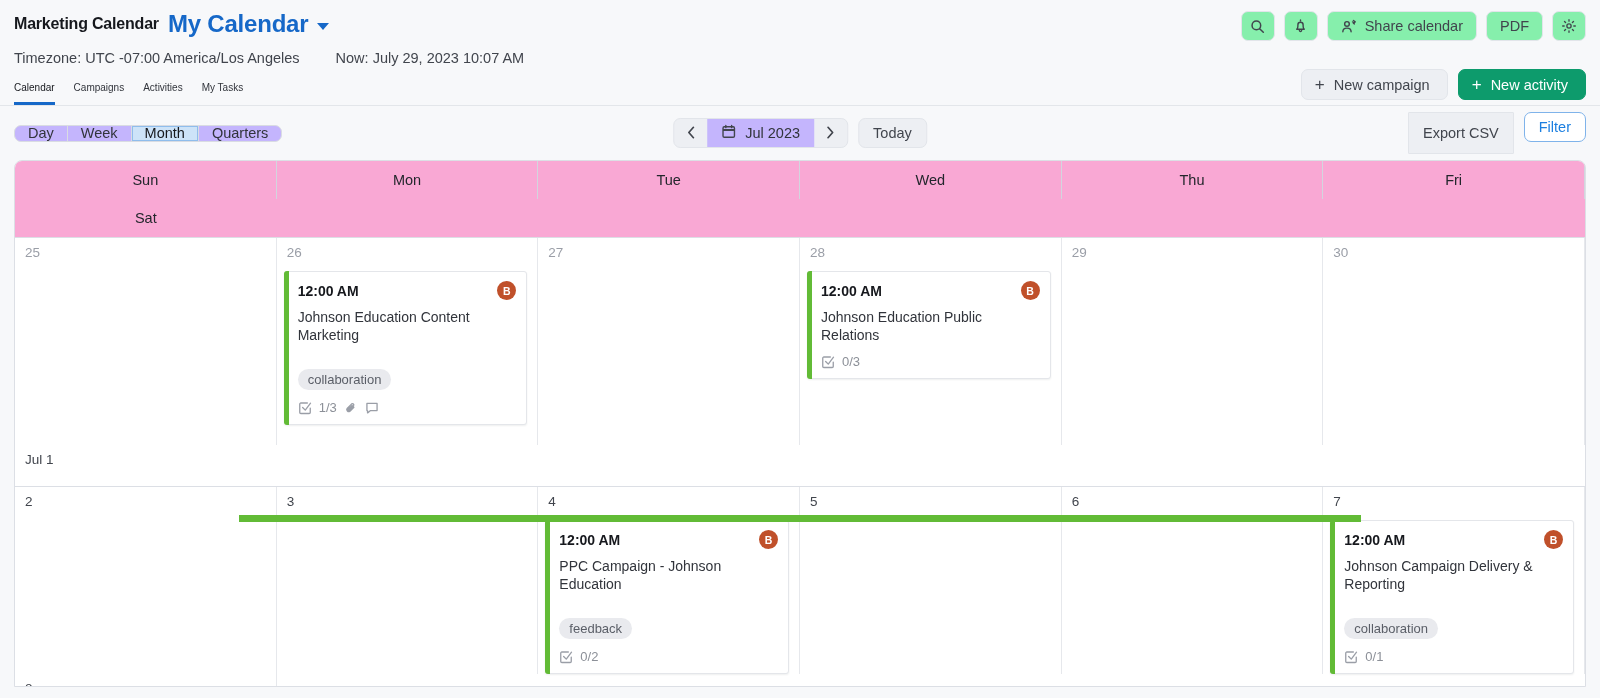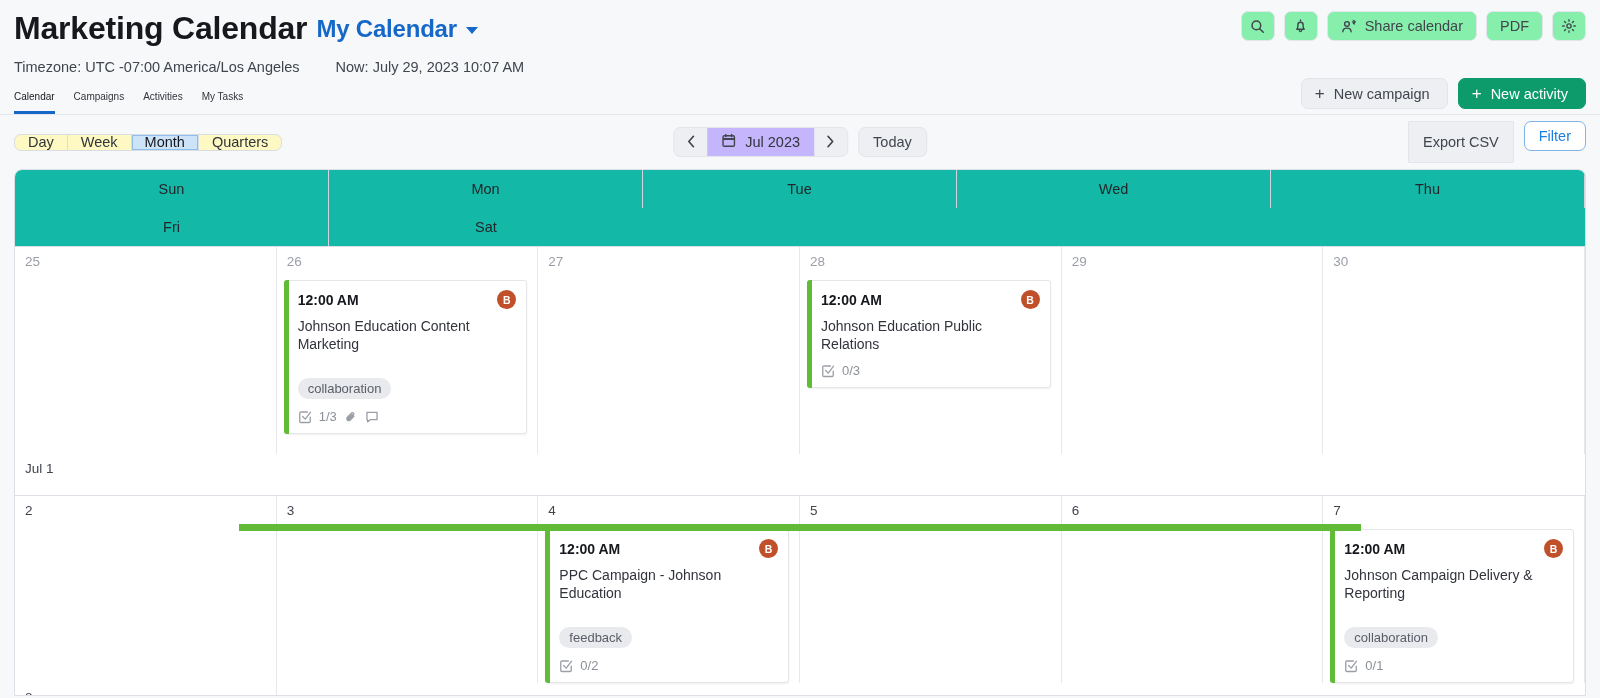--- a/index.html
+++ b/index.html
@@ -7,21 +7,21 @@
     width: 1600px; height: 698px;
     background: #f7f8fa;
     font-family: "Liberation Sans", sans-serif;
     color: #1d1f24;
     overflow: hidden;
   }
 
   
   .topbar { position: relative; padding: 10px 16px 0 14px; }
   .title-row { display: flex; align-items: center; gap: 9px; }
-  .app-title { font-size: 32px; font-weight: bold; letter-spacing: -0.2px; color: #16181d; text-align: right; }
+  .app-title { font-size: 16px; font-weight: bold; letter-spacing: -0.2px; color: #16181d; text-align: right; }
   .cal-name { font-size: 24px; font-weight: bold; color: #1668c8; letter-spacing: -0.2px; }
   .caret-down {
     width: 0; height: 0; margin-top: 4px;
     border-left: 6px solid transparent; border-right: 6px solid transparent;
     border-top: 7px solid #1668c8;
   }
   .meta-row { display: flex; gap: 36px; margin-top: 12px; font-size: 14.5px; color: #41454d; }
 
   .hdr-actions { position: absolute; right: 14px; top: 11px; display: flex; align-items: center; gap: 9px; }
   .icon-btn {
@@ -50,21 +50,21 @@
     height: 31px; padding: 0 17px 0 13px; background: #0d9b6c;
     border: 1px solid #0d9b6c; border-radius: 7px;
     display: flex; align-items: center; gap: 9px;
     font-size: 14.5px; color: #ffffff; font-weight: 500; cursor: pointer;
   }
   .plus { font-size: 17px; line-height: 1; }
 
   
   .toolbar { position: relative; height: 54px; display: flex; align-items: center; padding: 0 14px; }
   .seg {
-    display: flex; background: #fef9c3; border: 1px solid #d9dce2;
+    display: flex; background: #c4b5fd; border: 1px solid #d9dce2;
     border-radius: 7px; overflow: hidden; height: 17px;
   }
   .seg-item {
     padding: 0 13px; display: flex; align-items: center;
     font-size: 14.5px; color: #31343b; cursor: pointer;
     border-right: 1px solid #d9dce2;
   }
   .seg-item:last-child { border-right: none; }
   .seg-item.active { background: #cde3f8; color: #16181d; box-shadow: inset 0 0 0 1px #8fbdec; }
 
@@ -84,21 +84,21 @@
     height: 42px; padding: 0 14px; background: #edeff3; border: 1px solid #e2e5ea;
     border-radius: 1px; display: flex; align-items: center; font-size: 14.5px; color: #41454d; cursor: pointer;
   }
   .btn-filter {
     height: 30px; padding: 0 14px; background: #ffffff; border: 1px solid #7fb3ea;
     border-radius: 7px; display: flex; align-items: center; font-size: 14.5px; color: #1c7fe0; cursor: pointer; text-align: right;
   }
 
   
   .cal { margin: 0 14px; border: 1px solid #dcdfe5; border-radius: 8px 8px 0 0; overflow: hidden; background: #fff; }
-  .dow-row { display: grid; grid-template-columns: repeat(5, 1fr); background: #14b8a6; }
+  .dow-row { display: grid; grid-template-columns: repeat(6, 1fr); background: #f9a8d4; }
   .dow {
     height: 38px; display: flex; align-items: center; justify-content: center;
     font-size: 14.5px; color: #23262c; border-right: 1px solid #d3d5de;
   }
   .dow:last-child { border-right: none; }
 
   .week { display: grid; grid-template-columns: repeat(6, 1fr); position: relative; border-top: 1px solid #dcdfe5; }
   .week-1 { height: 249px; }
   .week-2 { height: 200px; }
   .day-cell { border-right: 1px solid #e6e8ec; position: relative; padding: 7px 0 0 0; }

